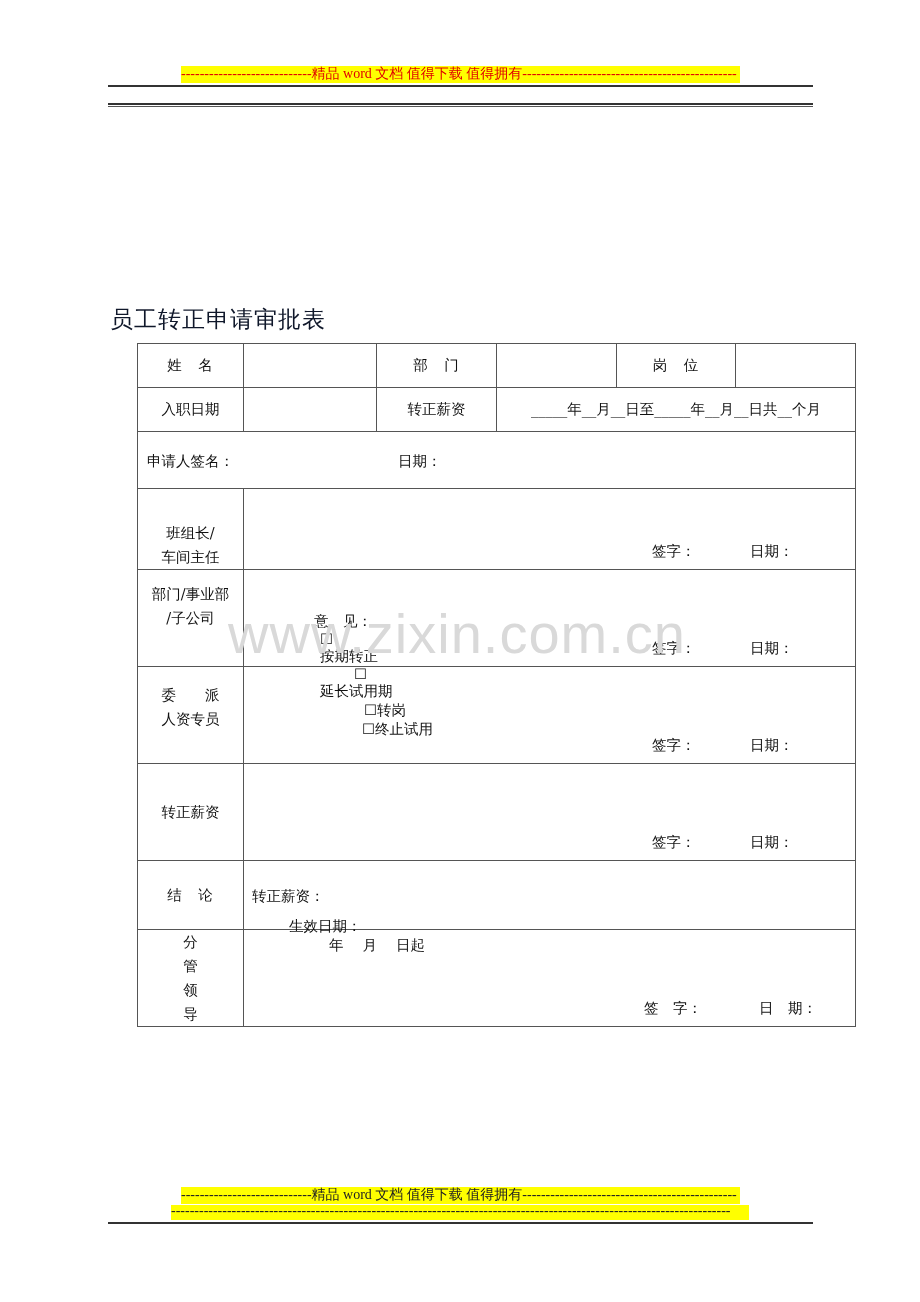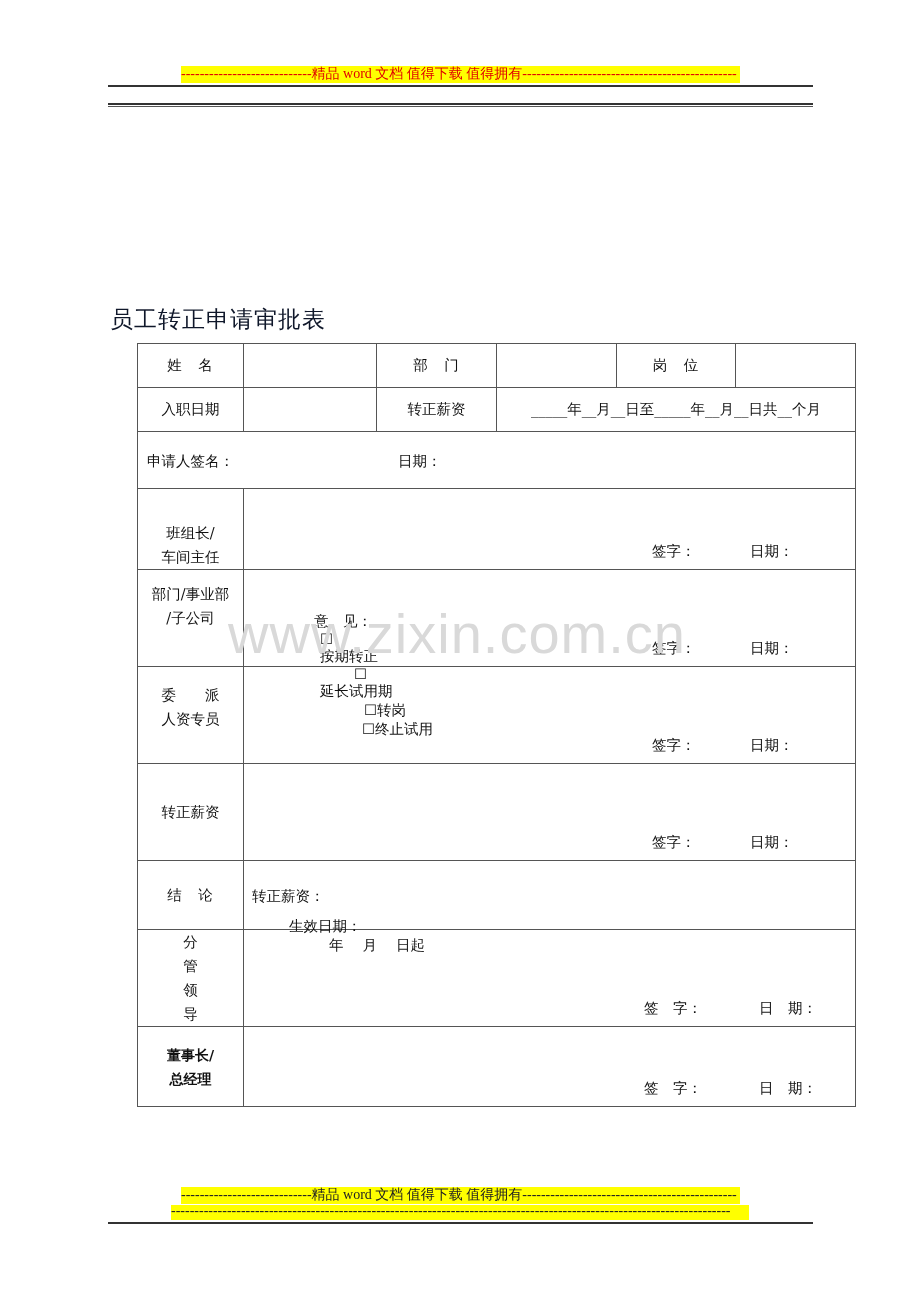--- a/index.html
+++ b/index.html
@@ -145,32 +145,20 @@
       <div>领</div>
       <div>导</div>
     </td>
     <td colspan="5">
       <div class="sig">
         <span style="left:89px">签　字：</span>
         <span style="left:204px">日　期：</span>
       </div>
     </td>
   </tr>
-  <tr style="height:80px">
-    <td class="vlab" style="font-weight:bold;font-family:'DejaVu Sans','Liberation Sans',sans-serif;font-size:14px">
-      <div>董事长/</div>
-      <div>总经理</div>
-    </td>
-    <td colspan="5">
-      <div class="sig">
-        <span style="left:89px">签　字：</span>
-        <span style="left:204px">日　期：</span>
-      </div>
-    </td>
-  </tr>
 </tbody>
   </table>
 
 <div class="watermark">www.zixin.com.cn</div>
 
 <div class="banner bot1">----------------------------精品 word 文档  值得下载  值得拥有----------------------------------------------</div>
 <div class="banner bot2">------------------------------------------------------------------------------------------------------------------------</div>
 <div class="rule r4"></div>
 
 </body></html>

